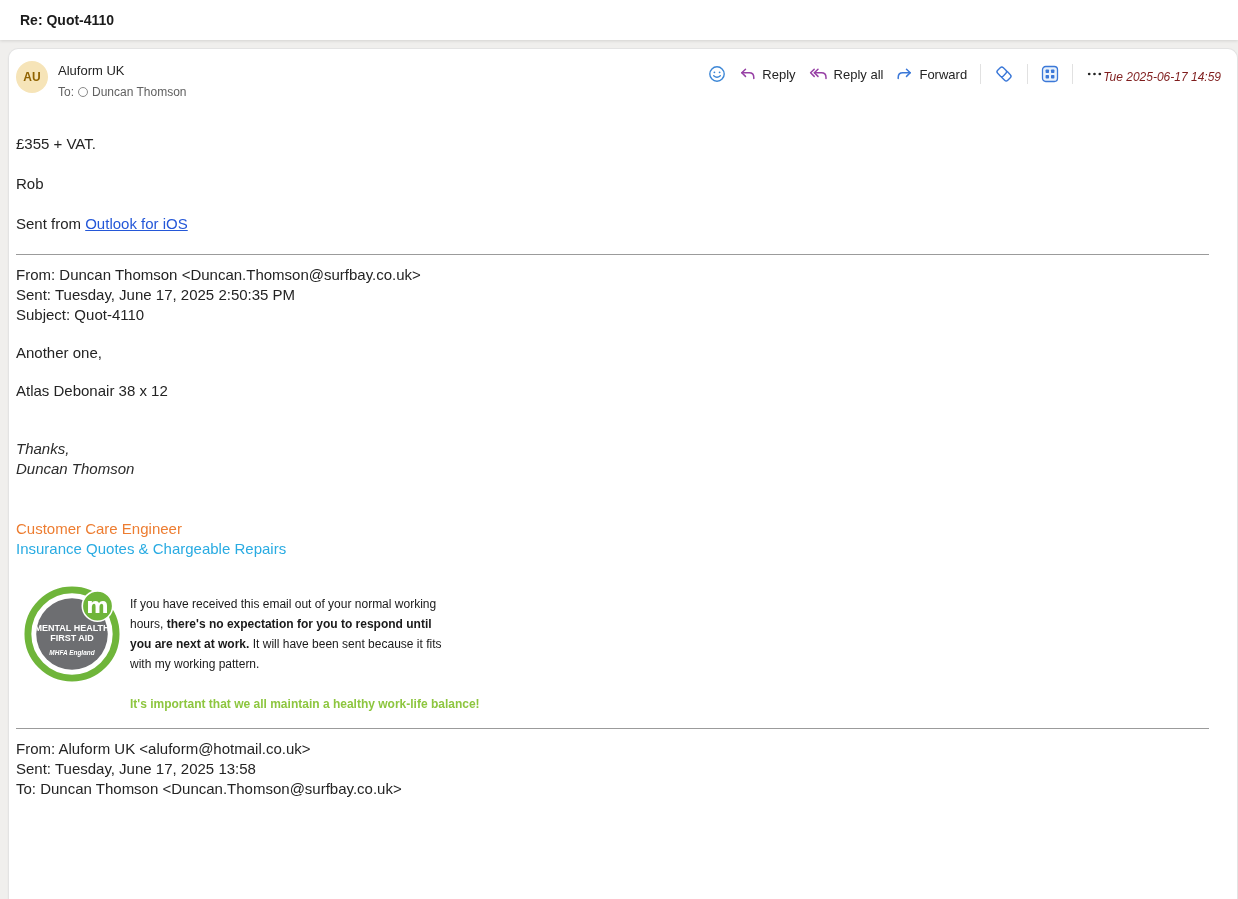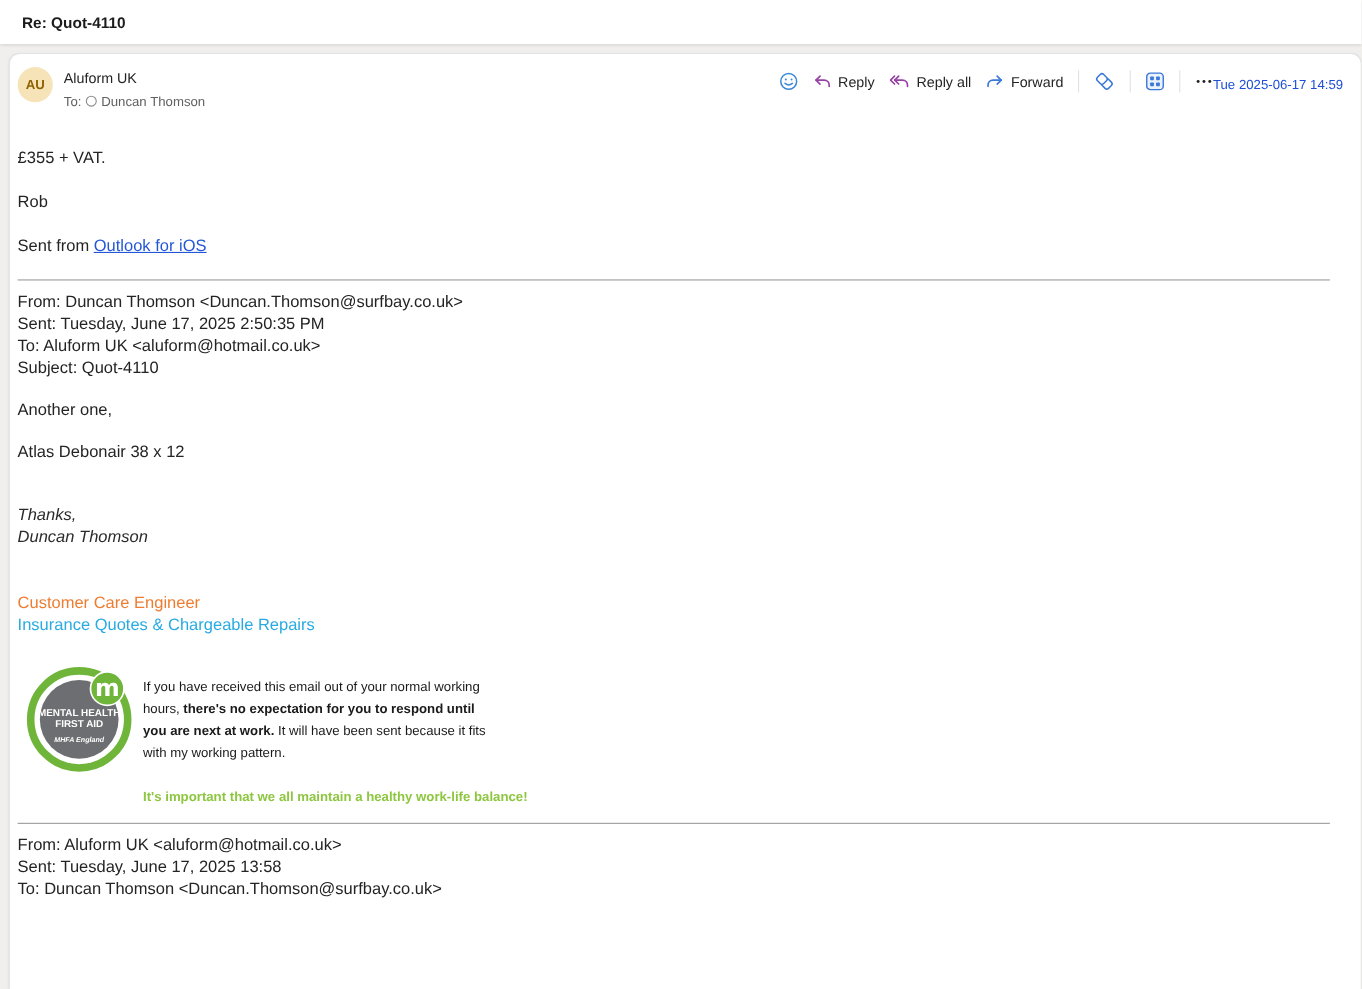--- a/index.html
+++ b/index.html
@@ -26,21 +26,21 @@
   .sender-meta { margin-left:10px; padding-top:2px; }
   .sender-name { font-size:13px; color:#242424; }
   .to-line { margin-top:7px; font-size:12px; color:#616161; display:flex; align-items:center; gap:4px; }
   .presence { width:10px; height:10px; border:1px solid #8a8a8a; border-radius:50%; display:inline-block; }
 
   .header-right { position:absolute; top:14px; right:16px; display:flex; flex-direction:row; align-items:flex-end; }
   .toolbar { display:flex; align-items:center; gap:13px; }
   .tb-item { display:flex; align-items:center; gap:6px; font-size:13px; color:#242424; cursor:pointer; }
   .tb-divider { width:1px; height:20px; background:#e1e1e1; }
   .icon-btn { display:flex; align-items:center; justify-content:center; cursor:pointer; }
-  .timestamp { margin-top:7px; font-size:12px; color:#1d4ed8; }
+  .timestamp { margin-top:7px; font-size:12px; color:#7f1d1d;font-style:italic; }
 
   
   .msg-body { padding:27px 28px 0 7px; font-size:15px; line-height:20px; color:#242424; }
   .msg-p { margin:0 0 20px; }
   .msg-body a { color:var(--link-blue,#2457D8); text-decoration:underline; cursor:pointer; }
   hr.mail-rule { border:none; border-top:1px solid #9b9b9b; margin:14px 0 10px; }
 
   .quote-headers { margin:8px 0 0; }
   .quote-headers div { line-height:20px; }
   .qh-label { font-weight:400; }
@@ -151,21 +151,20 @@
     <div class="msg-body">
       <p class="msg-p">£355 + VAT.</p>
       <p class="msg-p">Rob</p>
       <p class="msg-p"><span>Sent from </span><a>Outlook for iOS</a></p>
 
       <hr class="mail-rule">
 
       <div class="quote-headers">
         <div><span class="qh-label">From:</span><span> Duncan Thomson &lt;Duncan.Thomson@surfbay.co.uk&gt;</span></div>
         <div><span class="qh-label">Sent:</span><span> Tuesday, June 17, 2025 2:50:35 PM</span></div>
-        <div><span class="qh-label">To:</span><span> Aluform UK &lt;aluform@hotmail.co.uk&gt;</span></div>
         <div><span class="qh-label">Subject:</span><span> Quot-4110</span></div>
       </div>
 
       <p class="q-para">Another one,</p>
       <p class="q-para">Atlas Debonair 38 x 12</p>
 
       <p class="sig-para"><span>Thanks,</span><br><span>Duncan Thomson</span></p>
 
       <p class="sig-role">Customer Care Engineer</p>
       <p class="sig-dept">Insurance Quotes &amp; Chargeable Repairs</p>

